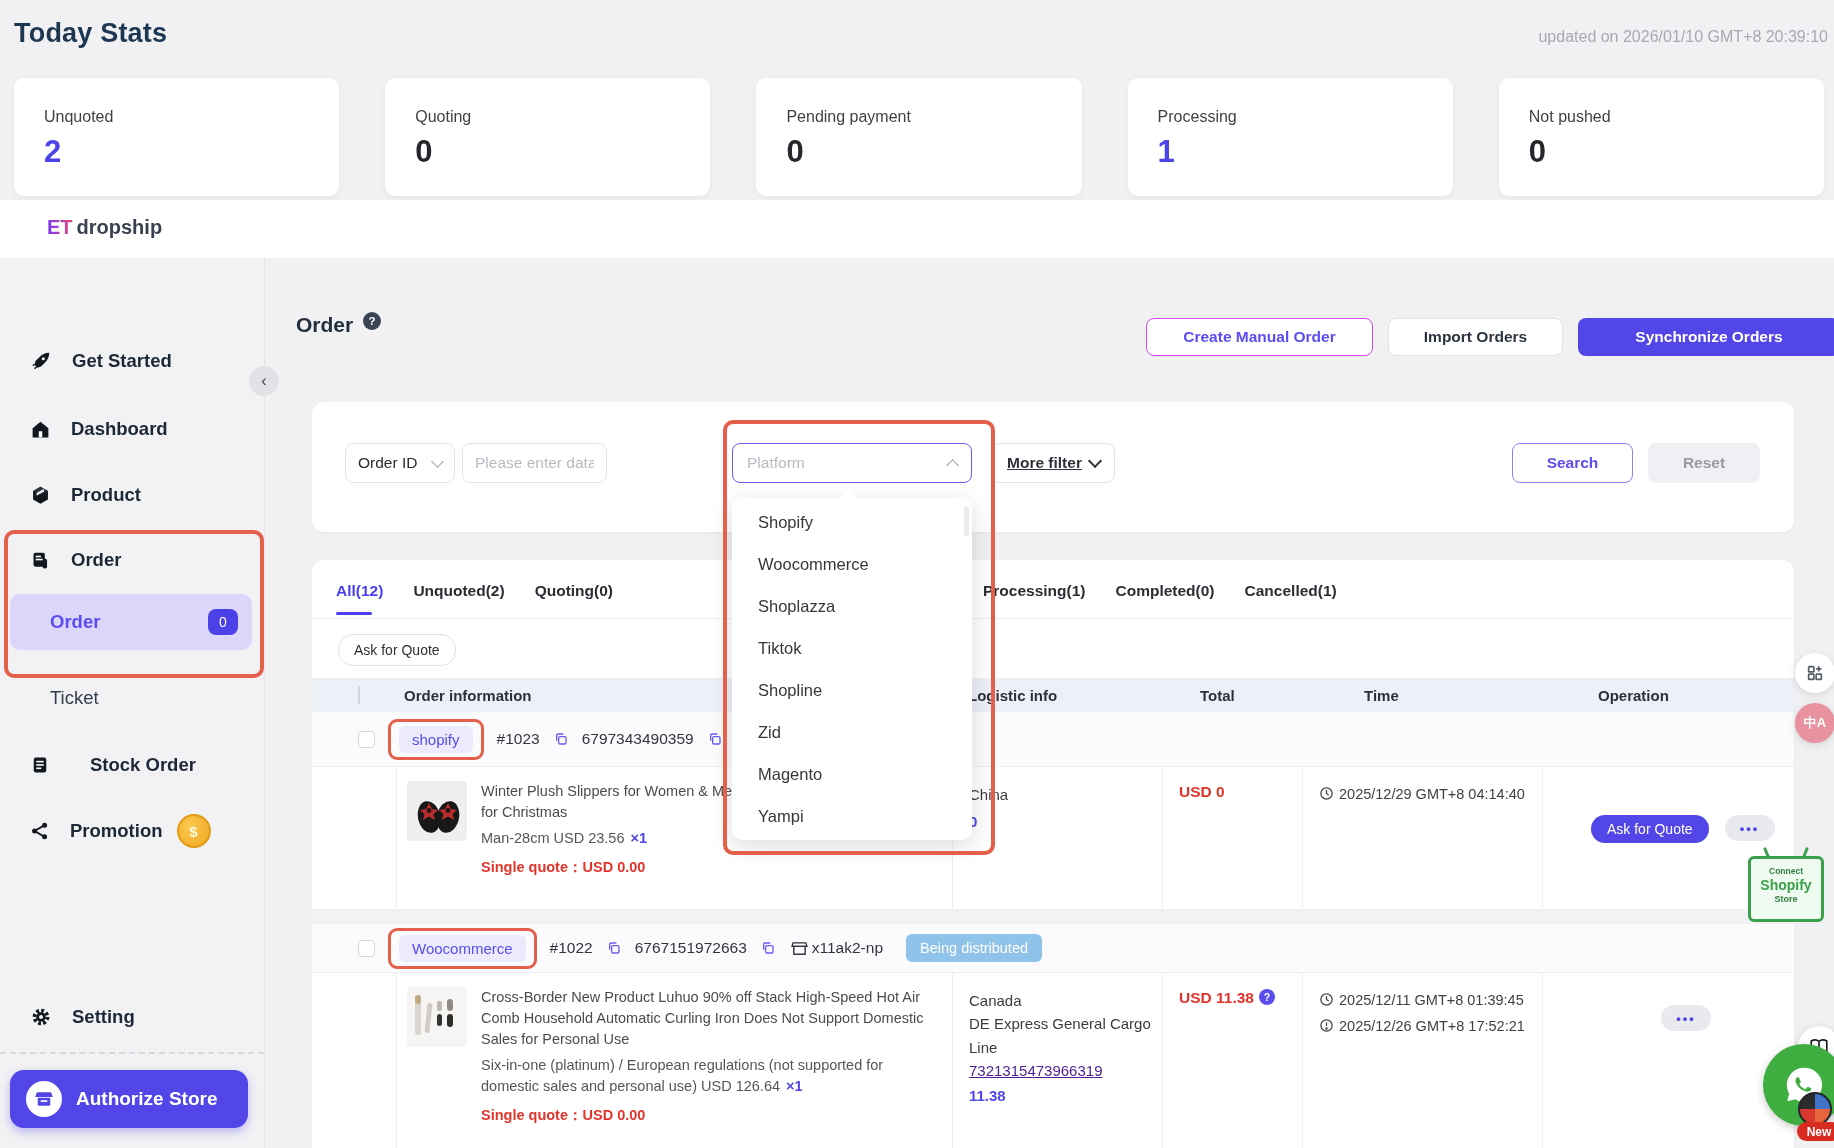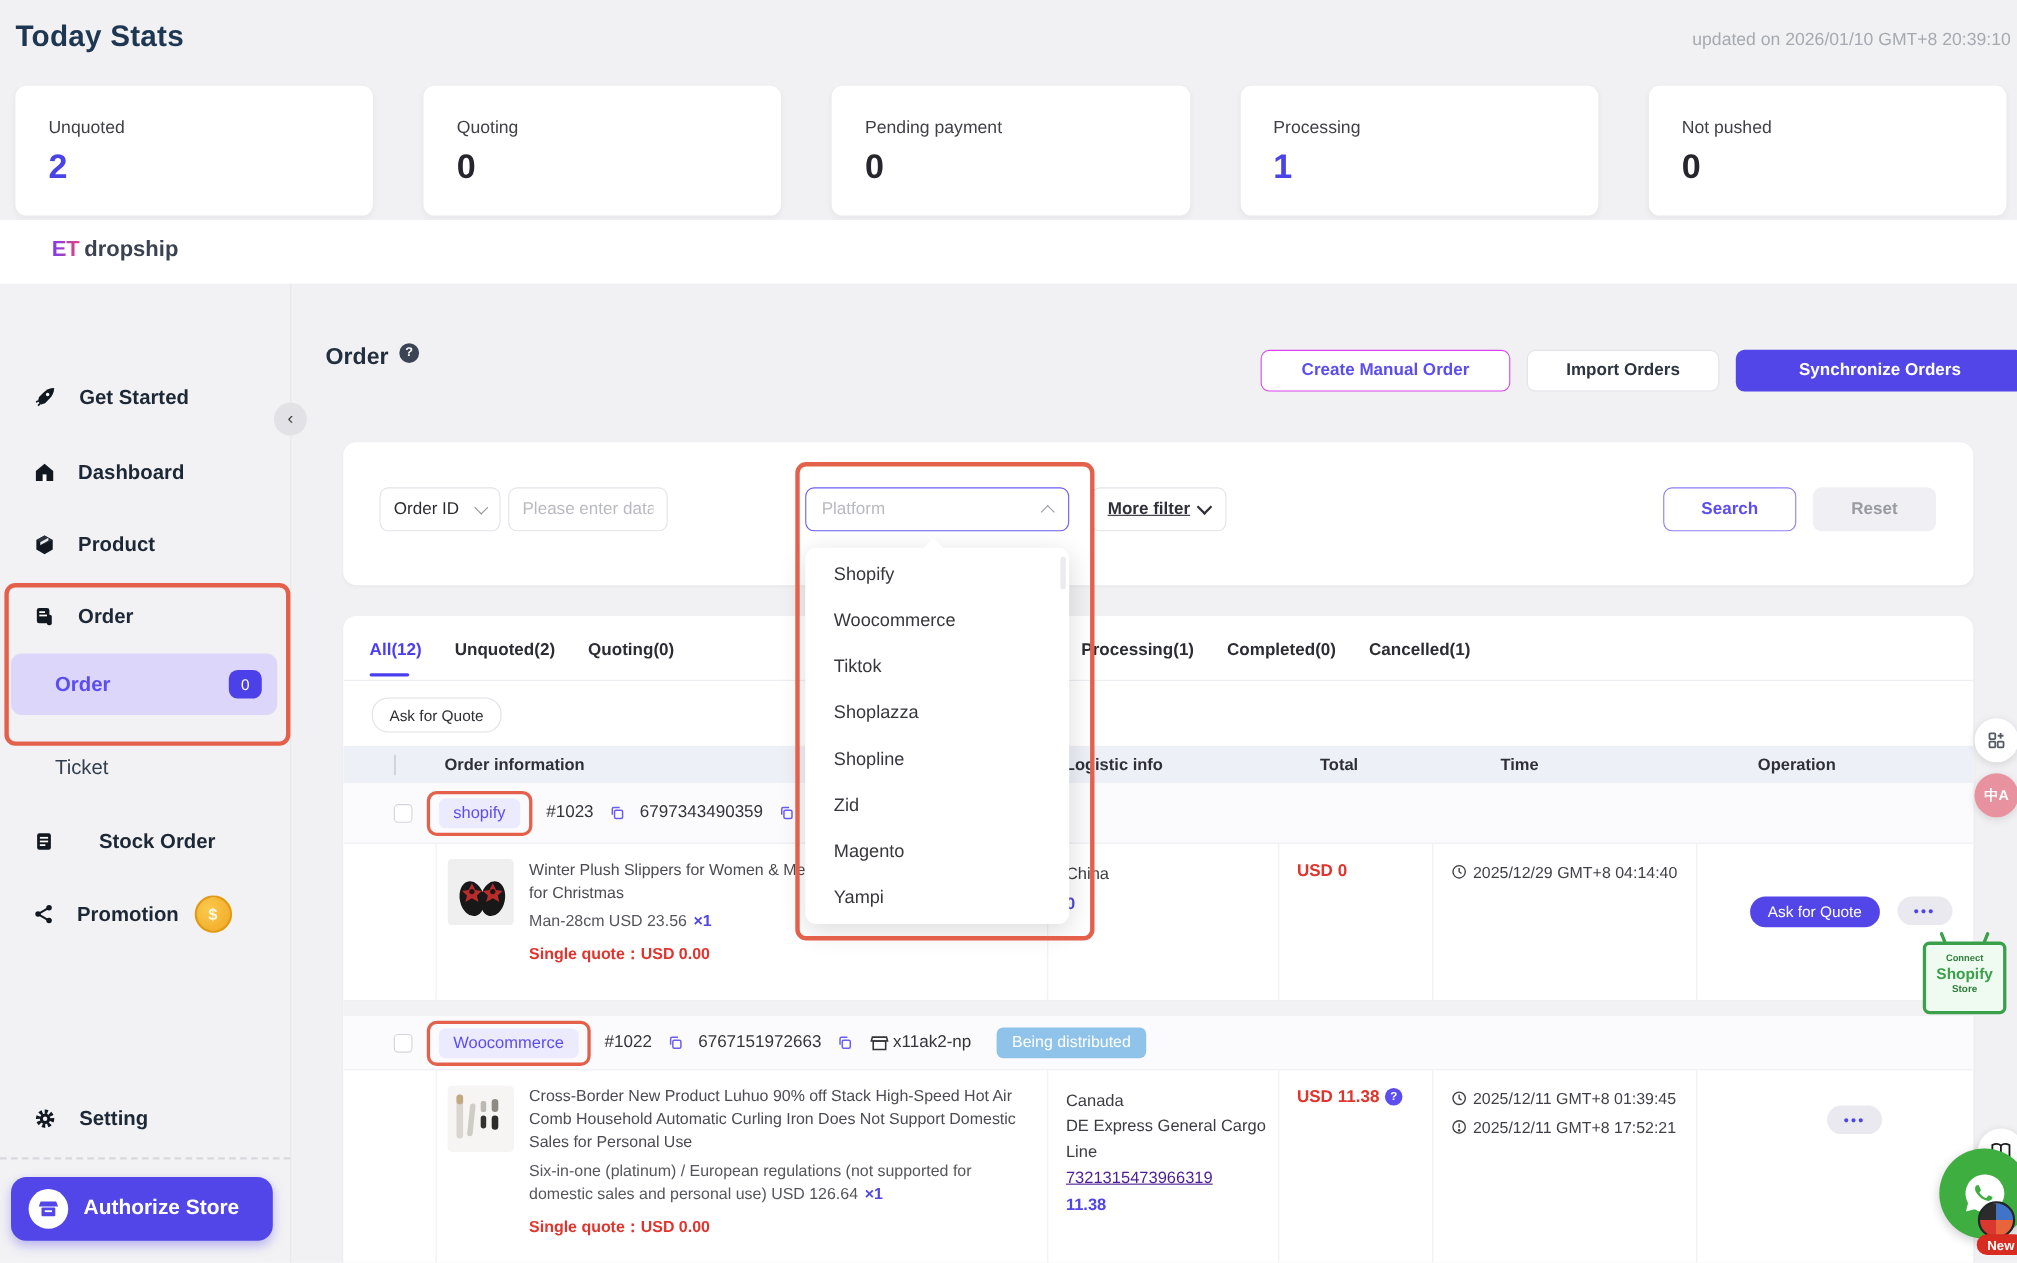--- a/index.html
+++ b/index.html
@@ -449,35 +449,35 @@
           <div class="pcell totcell"><span>USD 11.38</span><span class="qbadge">?</span></div>
           <div class="pcell timecell">
             <div><span class="t-ic"><svg width="15" height="15" viewBox="0 0 24 24" fill="none" stroke="#3f3f46" stroke-width="2">
                     <circle cx="12" cy="12" r="9"></circle>
                     <path d="M12 6.5V12l3.5 2.5"></path>
                   </svg></span><span>2025/12/11 GMT+8 01:39:45</span></div>
             <div><span class="t-ic"><svg width="15" height="15" viewBox="0 0 24 24" fill="none" stroke="#3f3f46" stroke-width="2">
                     <circle cx="12" cy="12" r="9"></circle>
                     <path d="M12 7v6"></path>
                     <circle cx="12" cy="16.8" r="1" fill="#3f3f46"></circle>
-                  </svg></span><span>2025/12/11 GMT+8 17:52:21</span></div>
+                  </svg></span><span>2025/12/26 GMT+8 17:52:21</span></div>
           </div>
           <div class="pcell opcell" style="padding:32px 0 0 118px;">
             <span class="dots-pill">•••</span>
           </div>
         </div>
       </div>
     </div>
   </main>
 
   <div class="pdrop">
     <div class="popt">Shopify</div>
     <div class="popt">Woocommerce</div>
+    <div class="popt">Shoplazza</div>
     <div class="popt">Tiktok</div>
-    <div class="popt">Shoplazza</div>
     <div class="popt">Shopline</div>
     <div class="popt">Zid</div>
     <div class="popt">Magento</div>
     <div class="popt">Yampi</div>
     <div class="pscroll"></div>
   </div>
 
   <div class="redbox rb-sidebar"></div>
   <div class="redbox rb-platform"></div>
 

